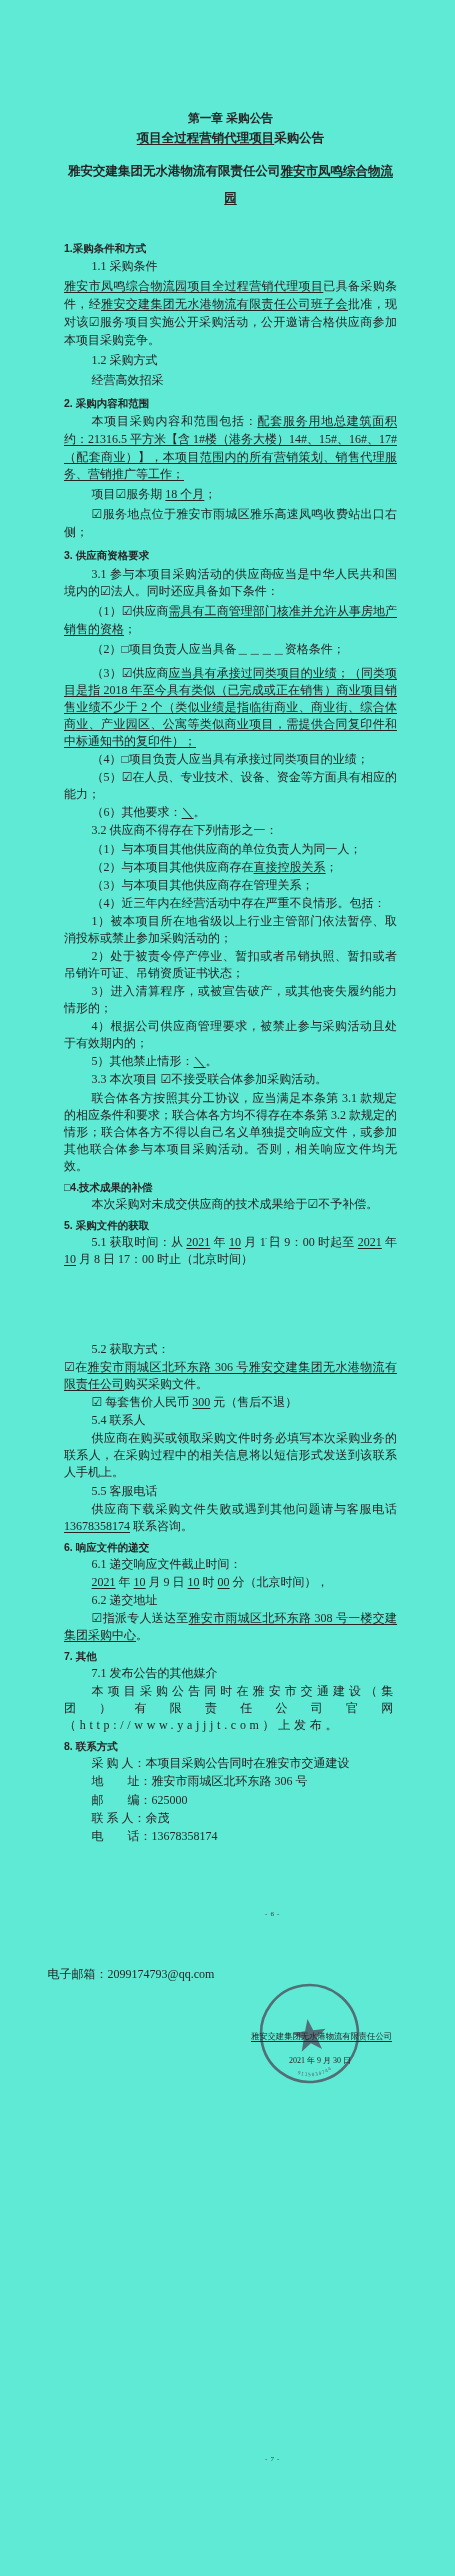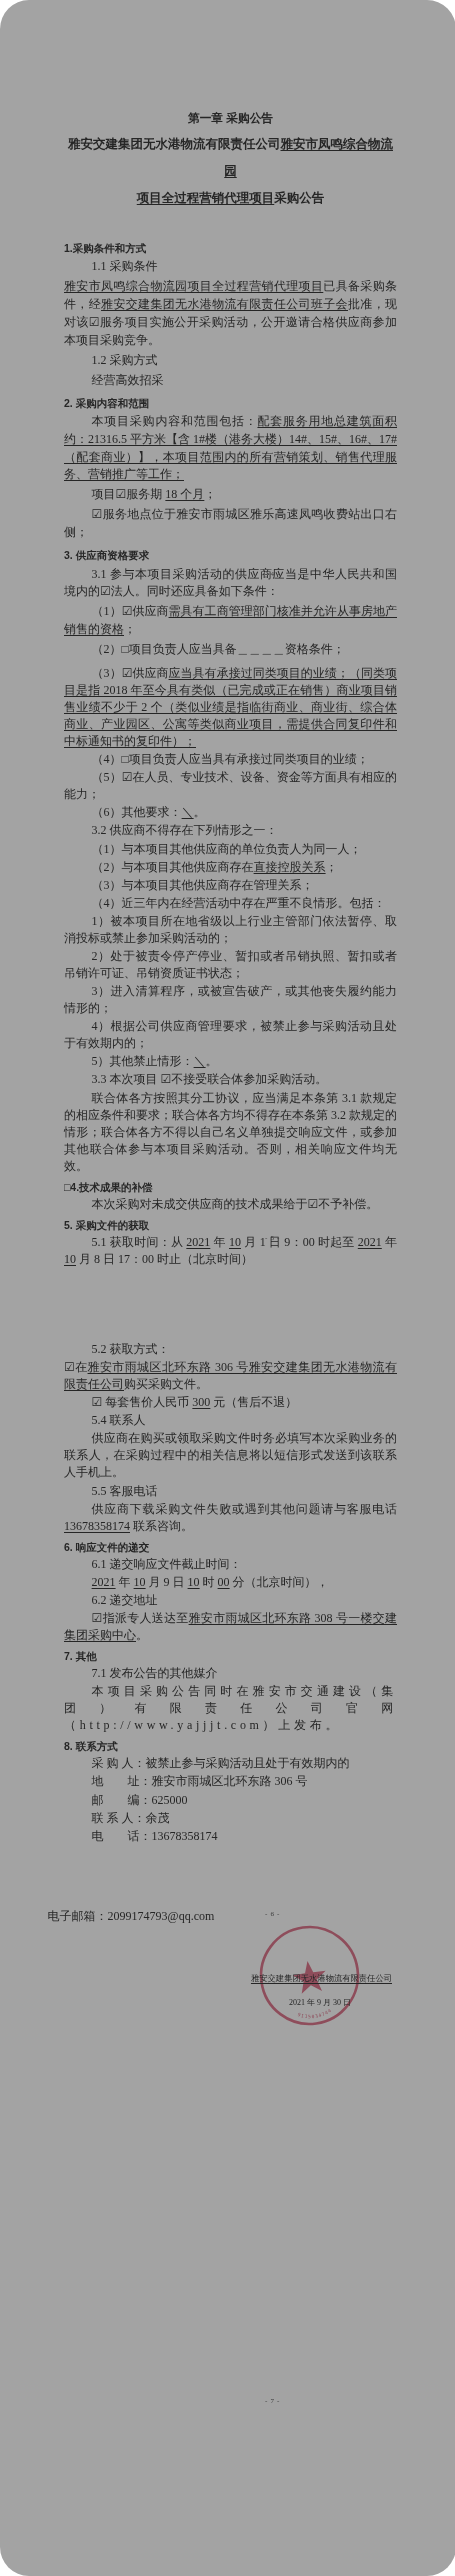--- a/index.html
+++ b/index.html
@@ -1,19 +1,19 @@
 <!DOCTYPE html>
 <html style="font-size:9px"><head>
 <meta charset="utf-8">
 <style>
   html,body{margin:0;padding:0;background:#ffffff;}
-  .canvas{position:relative;width:456px;height:2576px;background:#a3a3a3;overflow:hidden;
-          font-family:"Liberation Serif",serif;color:#262626;border-radius:29px;}
+  .canvas{position:relative;width:456px;height:2576px;background:#5eead4;overflow:hidden;
+          font-family:"Liberation Serif",serif;color:#262626;}
   .page{position:absolute;left:0;width:456px;height:644px;padding:0 59px 0 64px;box-sizing:border-box;}
-  #p1{top:0;}#p2{top:664px;}#p3{top:1340px;}#p4{top:1824px;padding-left:20px;}
+  #p1{top:0;}#p2{top:664px;}#p3{top:1340px;}#p4{top:1882px;padding-left:20px;}
   .p{margin:2.3px 0 0;line-height:17.7px;font-size:12px;text-align:justify;}
   .compact .p{margin-top:1.1px;line-height:17px;}
   .ind{text-indent:2.3em;}
   .h{font-family:"Liberation Sans",sans-serif;font-weight:bold;font-size:10.5px;line-height:16px;
      margin:5.7px 0 2.3px;text-align:left;text-indent:0;}
   .compact .h{margin:4px 0 1.1px;}
   .chapter{margin:0;padding-top:110px;text-align:center;font-family:"Liberation Sans",sans-serif;
            font-weight:bold;font-size:11.7px;line-height:15.4px;}
   .doctitle{margin:5.7px 0 0;text-align:center;font-family:"Liberation Sans",sans-serif;
             font-weight:bold;font-size:12.5px;line-height:27px;}
@@ -27,22 +27,22 @@
   .stamp{position:absolute;left:257px;top:99px;width:105px;height:105px;
          transform:rotate(-8deg);opacity:.85;mix-blend-mode:multiply;}
 </style>
 </head>
 <body>
 
 <div class="canvas">
 
   <section class="page" id="p1">
     <p class="chapter">第一章 采购公告</p>
+    <p class="doctitle" style="margin-top:0;"><span class="u">项目全过程营销代理项目</span><span>采购公告</span></p>
     <p class="doctitle"><span>雅安交建集团无水港物流有限责任公司</span><span class="u">雅安市凤鸣综合物流园</span></p>
-    <p class="doctitle" style="margin-top:0;"><span class="u">项目全过程营销代理项目</span><span>采购公告</span></p>
 
     <p class="h" style="margin-top:28px;">1.采购条件和方式</p>
     <p class="p ind">1.1 采购条件</p>
     <p class="p"><span class="u">雅安市凤鸣综合物流园项目全过程营销代理项目</span><span>已具备采购条件，经</span><span class="u">雅安交建集团无水港物流有限责任公司班子会</span><span>批准，现对该☑服务项目实施公开采购活动，公开邀请合格供应商参加本项目采购竞争。</span></p>
     <p class="p ind">1.2 采购方式</p>
     <p class="p ind">经营高效招采</p>
 
     <p class="h">2. 采购内容和范围</p>
     <p class="p ind"><span>本项目采购内容和范围包括：</span><span class="u">配套服务用地总建筑面积约：21316.5 平方米【含 1#楼（港务大楼）14#、15#、16#、17#（配套商业）】，本项目范围内的所有营销策划、销售代理服务、营销推广等工作；</span></p>
     <p class="p ind"><span>项目☑服务期 </span><span class="u">18 个月</span><span>；</span></p>
@@ -96,21 +96,21 @@
     <p class="p ind">6.1 递交响应文件截止时间：</p>
     <p class="p ind"><span class="u">2021</span><span> 年 </span><span class="u">10</span><span> 月 9 日 </span><span class="u">10</span><span> 时 </span><span class="u">00</span><span> 分（北京时间），</span></p>
     <p class="p ind">6.2 递交地址</p>
     <p class="p ind"><span>☑指派专人送达至</span><span class="u">雅安市雨城区北环东路 308 号一楼交建集团采购中心</span><span>。</span></p>
 
     <p class="h">7. 其他</p>
     <p class="p ind">7.1 发布公告的其他媒介</p>
     <p class="p ind sp">本项目采购公告同时在雅安市交通建设（集团）有限责任公司官网（http://www.yajjjt.com）上发布。</p>
 
     <p class="h">8. 联系方式</p>
-    <p class="p ind">采 购 人：被禁止参与采购活动且处于有效期内的</p>
+    <p class="p ind">采 购 人：本项目采购公告同时在雅安市交通建设</p>
     <p class="p ind">地　　址：雅安市雨城区北环东路 306 号</p>
     <p class="p ind">邮　　编：625000</p>
     <p class="p ind">联 系 人：余茂</p>
     <p class="p ind">电　　话：13678358174</p>
 
     <div class="footer">- 6 -</div>
   </section>
 
   <section class="page" id="p4">
     <p class="p ind first">电子邮箱：2099174793@qq.com</p>

